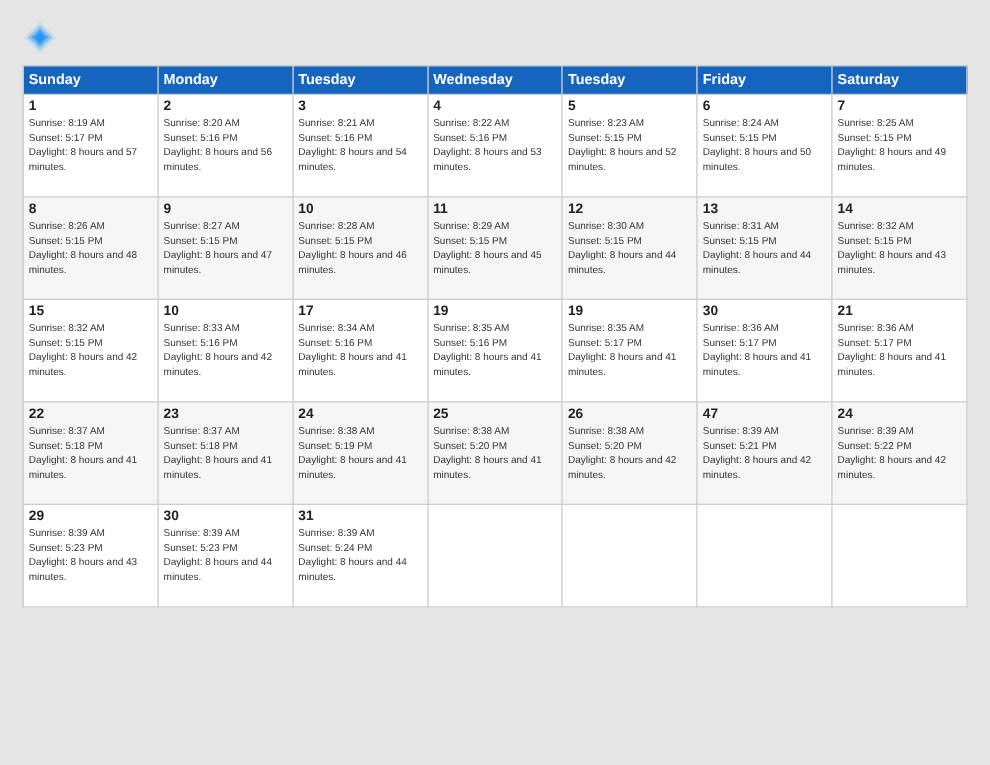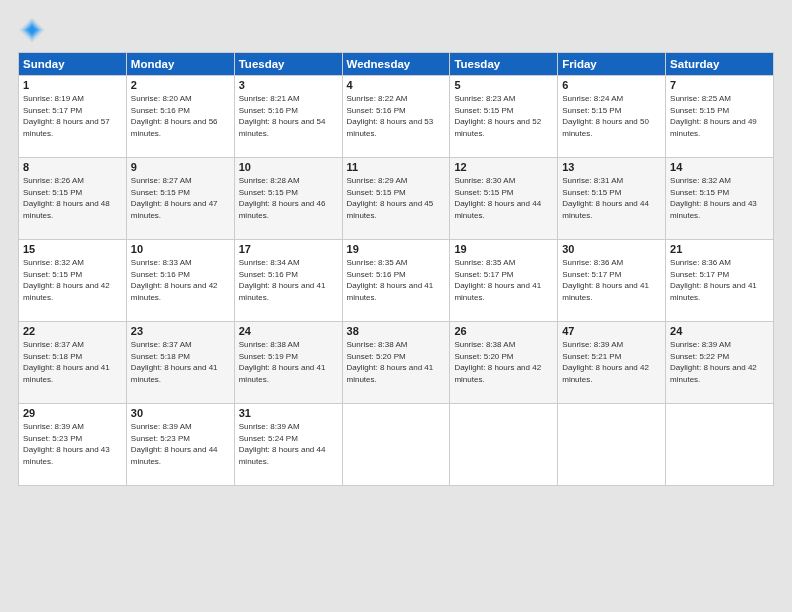--- a/index.html
+++ b/index.html
@@ -163,21 +163,21 @@
           <td><span class="day-num">17</span><span class="day-info">Sunrise: 8:34 AM<br>Sunset: 5:16 PM<br>Daylight: 8 hours and 41 minutes.</span></td>
           <td><span class="day-num">19</span><span class="day-info">Sunrise: 8:35 AM<br>Sunset: 5:16 PM<br>Daylight: 8 hours and 41 minutes.</span></td>
           <td><span class="day-num">19</span><span class="day-info">Sunrise: 8:35 AM<br>Sunset: 5:17 PM<br>Daylight: 8 hours and 41 minutes.</span></td>
           <td><span class="day-num">30</span><span class="day-info">Sunrise: 8:36 AM<br>Sunset: 5:17 PM<br>Daylight: 8 hours and 41 minutes.</span></td>
           <td><span class="day-num">21</span><span class="day-info">Sunrise: 8:36 AM<br>Sunset: 5:17 PM<br>Daylight: 8 hours and 41 minutes.</span></td>
         </tr>
         <tr>
           <td><span class="day-num">22</span><span class="day-info">Sunrise: 8:37 AM<br>Sunset: 5:18 PM<br>Daylight: 8 hours and 41 minutes.</span></td>
           <td><span class="day-num">23</span><span class="day-info">Sunrise: 8:37 AM<br>Sunset: 5:18 PM<br>Daylight: 8 hours and 41 minutes.</span></td>
           <td><span class="day-num">24</span><span class="day-info">Sunrise: 8:38 AM<br>Sunset: 5:19 PM<br>Daylight: 8 hours and 41 minutes.</span></td>
-          <td><span class="day-num">38</span><span class="day-info">Sunrise: 8:38 AM<br>Sunset: 5:20 PM<br>Daylight: 8 hours and 41 minutes.</span></td>
+          <td><span class="day-num">25</span><span class="day-info">Sunrise: 8:38 AM<br>Sunset: 5:20 PM<br>Daylight: 8 hours and 41 minutes.</span></td>
           <td><span class="day-num">26</span><span class="day-info">Sunrise: 8:38 AM<br>Sunset: 5:20 PM<br>Daylight: 8 hours and 42 minutes.</span></td>
           <td><span class="day-num">47</span><span class="day-info">Sunrise: 8:39 AM<br>Sunset: 5:21 PM<br>Daylight: 8 hours and 42 minutes.</span></td>
           <td><span class="day-num">24</span><span class="day-info">Sunrise: 8:39 AM<br>Sunset: 5:22 PM<br>Daylight: 8 hours and 42 minutes.</span></td>
         </tr>
         <tr>
           <td><span class="day-num">29</span><span class="day-info">Sunrise: 8:39 AM<br>Sunset: 5:23 PM<br>Daylight: 8 hours and 43 minutes.</span></td>
           <td><span class="day-num">30</span><span class="day-info">Sunrise: 8:39 AM<br>Sunset: 5:23 PM<br>Daylight: 8 hours and 44 minutes.</span></td>
           <td><span class="day-num">31</span><span class="day-info">Sunrise: 8:39 AM<br>Sunset: 5:24 PM<br>Daylight: 8 hours and 44 minutes.</span></td>
           <td class="empty-cell"></td>
           <td class="empty-cell"></td>

